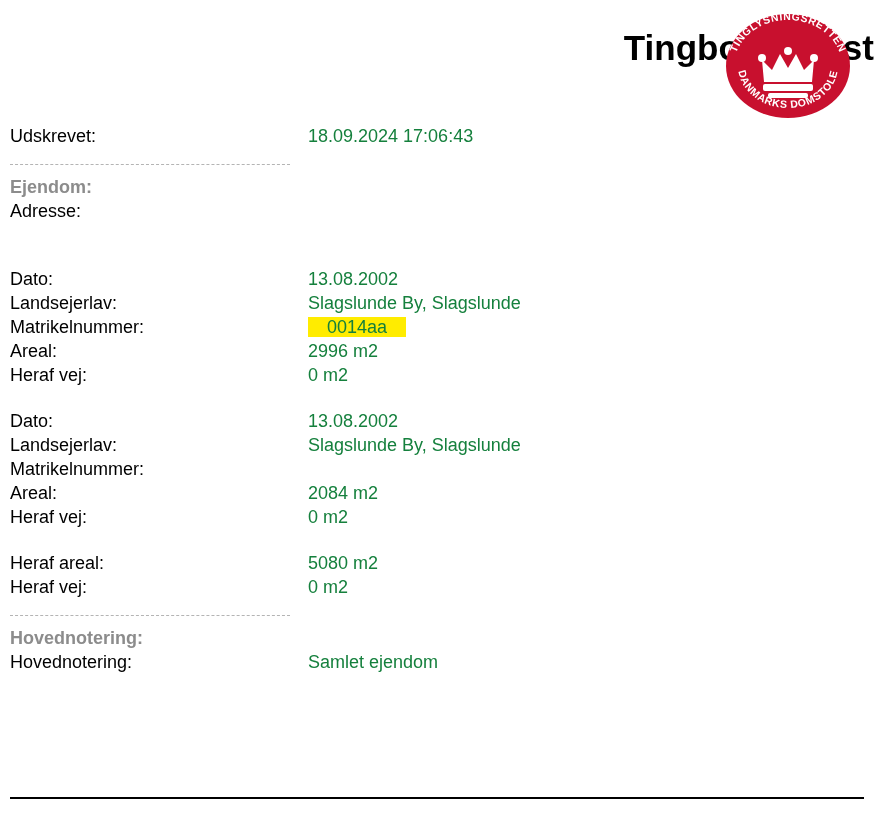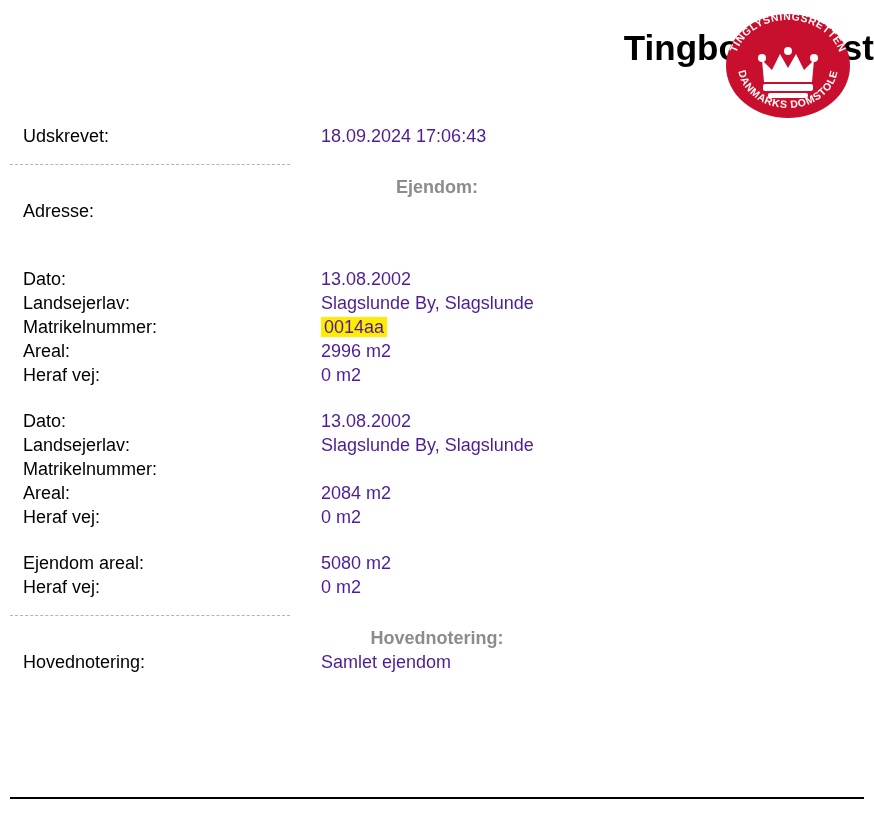--- a/index.html
+++ b/index.html
@@ -51,51 +51,49 @@
     position: absolute;
     left: 10px;
     top: 124px;
     width: 854px;
   }
   .row {
     display: flex;
     align-items: flex-start;
     line-height: 24px;
     font-size: 18px;
-    margin-left: 13px;
   }
   .row .lbl {
     width: 298px;
     flex: 0 0 298px;
     color: #000;
   }
   .row .val {
     flex: 1 1 auto;
-    color: #4c1d95;
+    color: #15803d;
     white-space: pre-line;
   }
   .section-head {
     font-size: 18px;
     font-weight: bold;
     color: #8c8c8c;
     line-height: 24px;
-    text-align: center;
   }
   .gap-md { height: 22px; }
 
   .divider {
     width: 280px;
     border-top: 1px dashed #b4b4b4;
     margin: 16px 0 10px 0;
     height: 0;
   }
 
   .hl {
     background: #ffec00;
-    padding: 0 3px;
+    padding: 0 19px;
   }
 
   .footer-rule {
     position: absolute;
     left: 10px;
     top: 797px;
     width: 854px;
     height: 0;
     border-top: 2px solid #000;
   }
@@ -196,21 +194,21 @@
       </div>
       <div class="row">
         <div class="lbl">Heraf vej:</div>
         <div class="val">0 m2</div>
       </div>
     </div>
 
     <div class="gap-md"></div>
 
     <div class="row">
-      <div class="lbl">Ejendom areal:</div>
+      <div class="lbl">Heraf areal:</div>
       <div class="val">5080 m2</div>
     </div>
     <div class="row">
       <div class="lbl">Heraf vej:</div>
       <div class="val">0 m2</div>
     </div>
 
     <div class="divider"></div>
 
     <div class="section-head">Hovednotering:</div>

